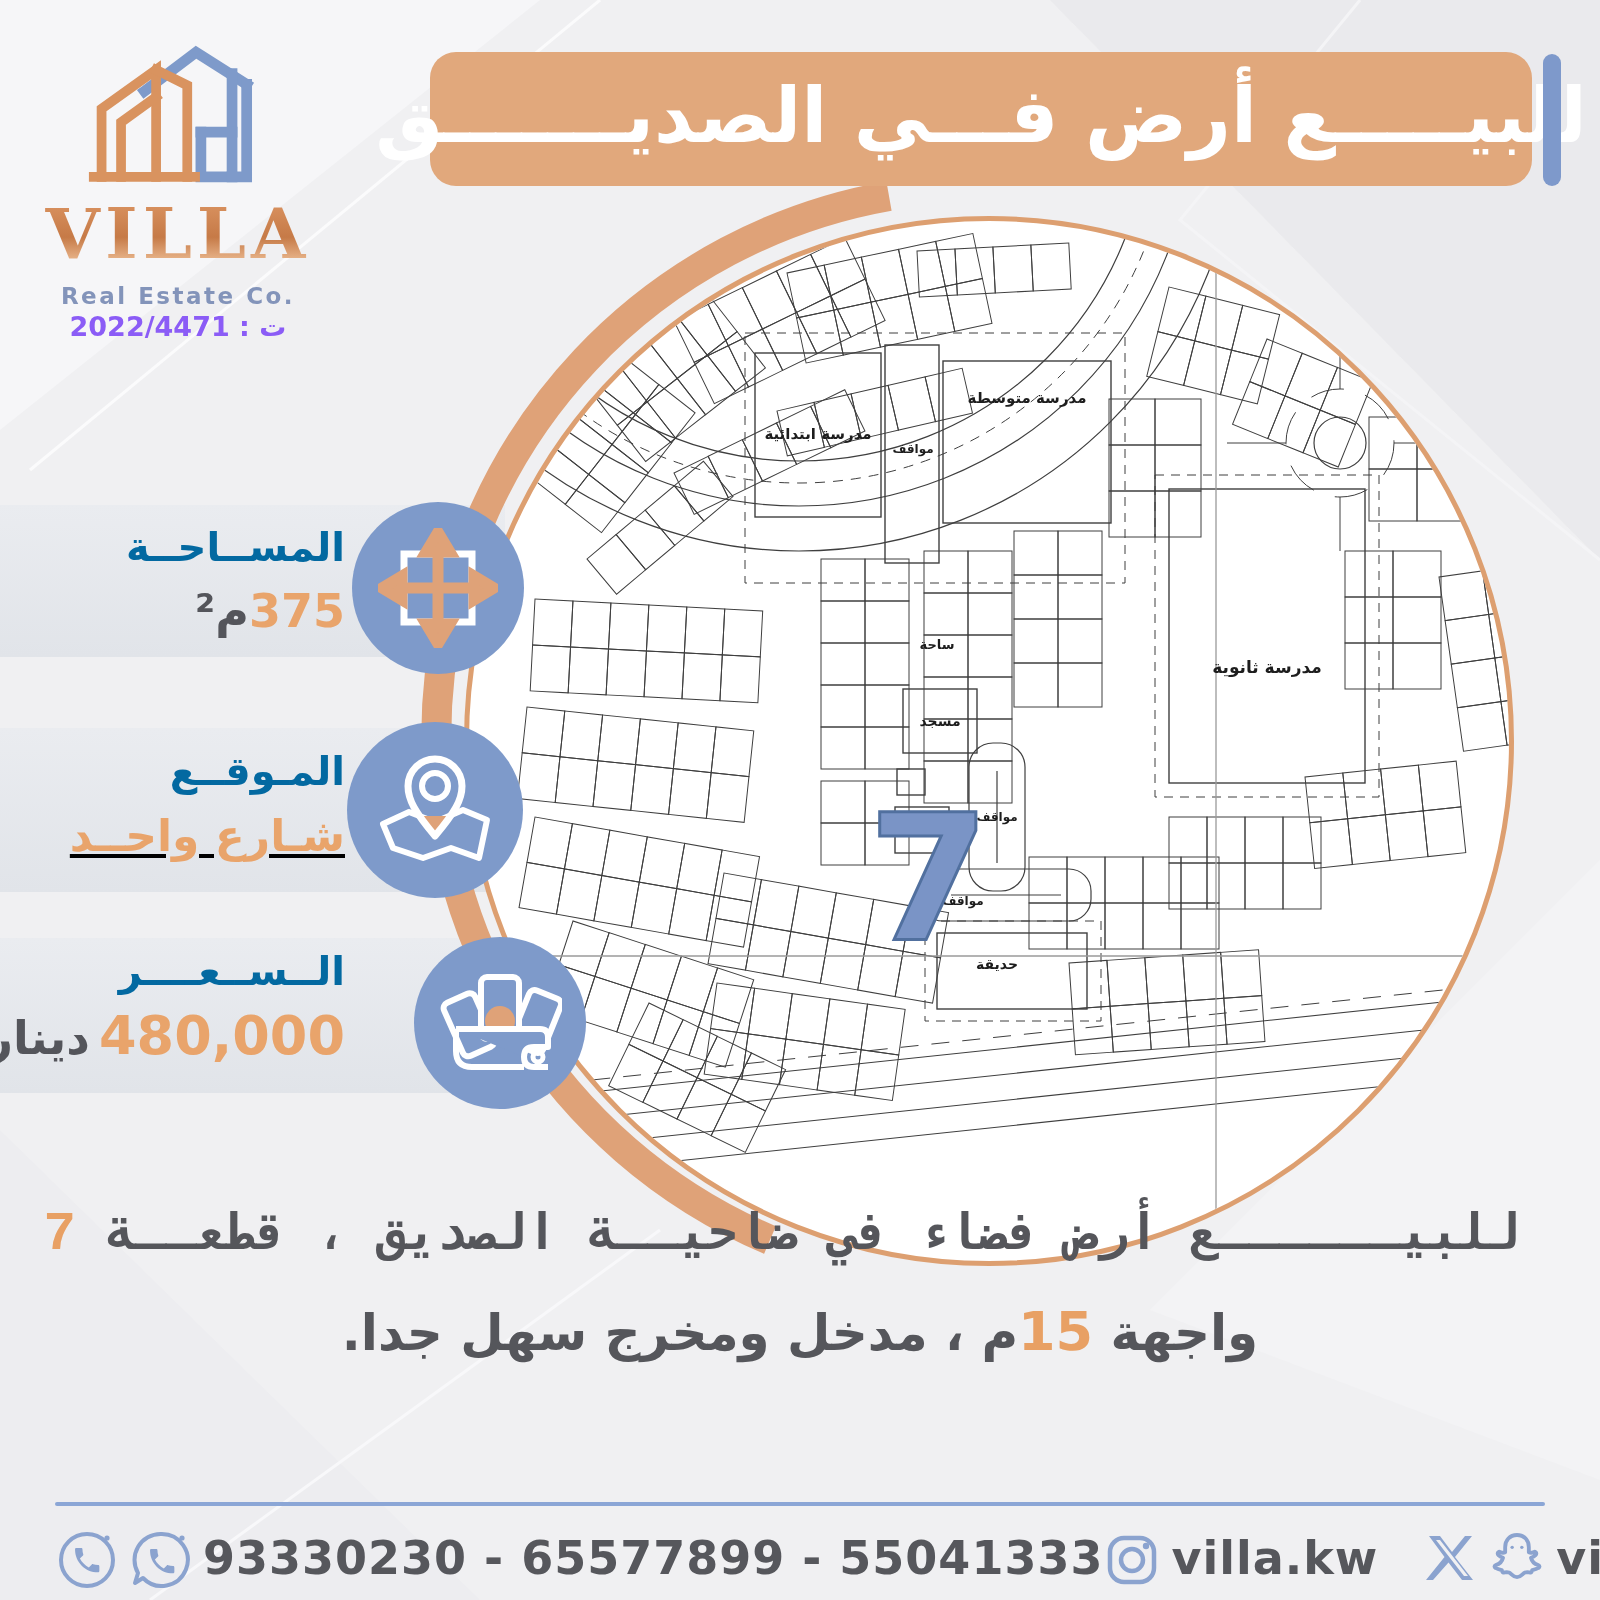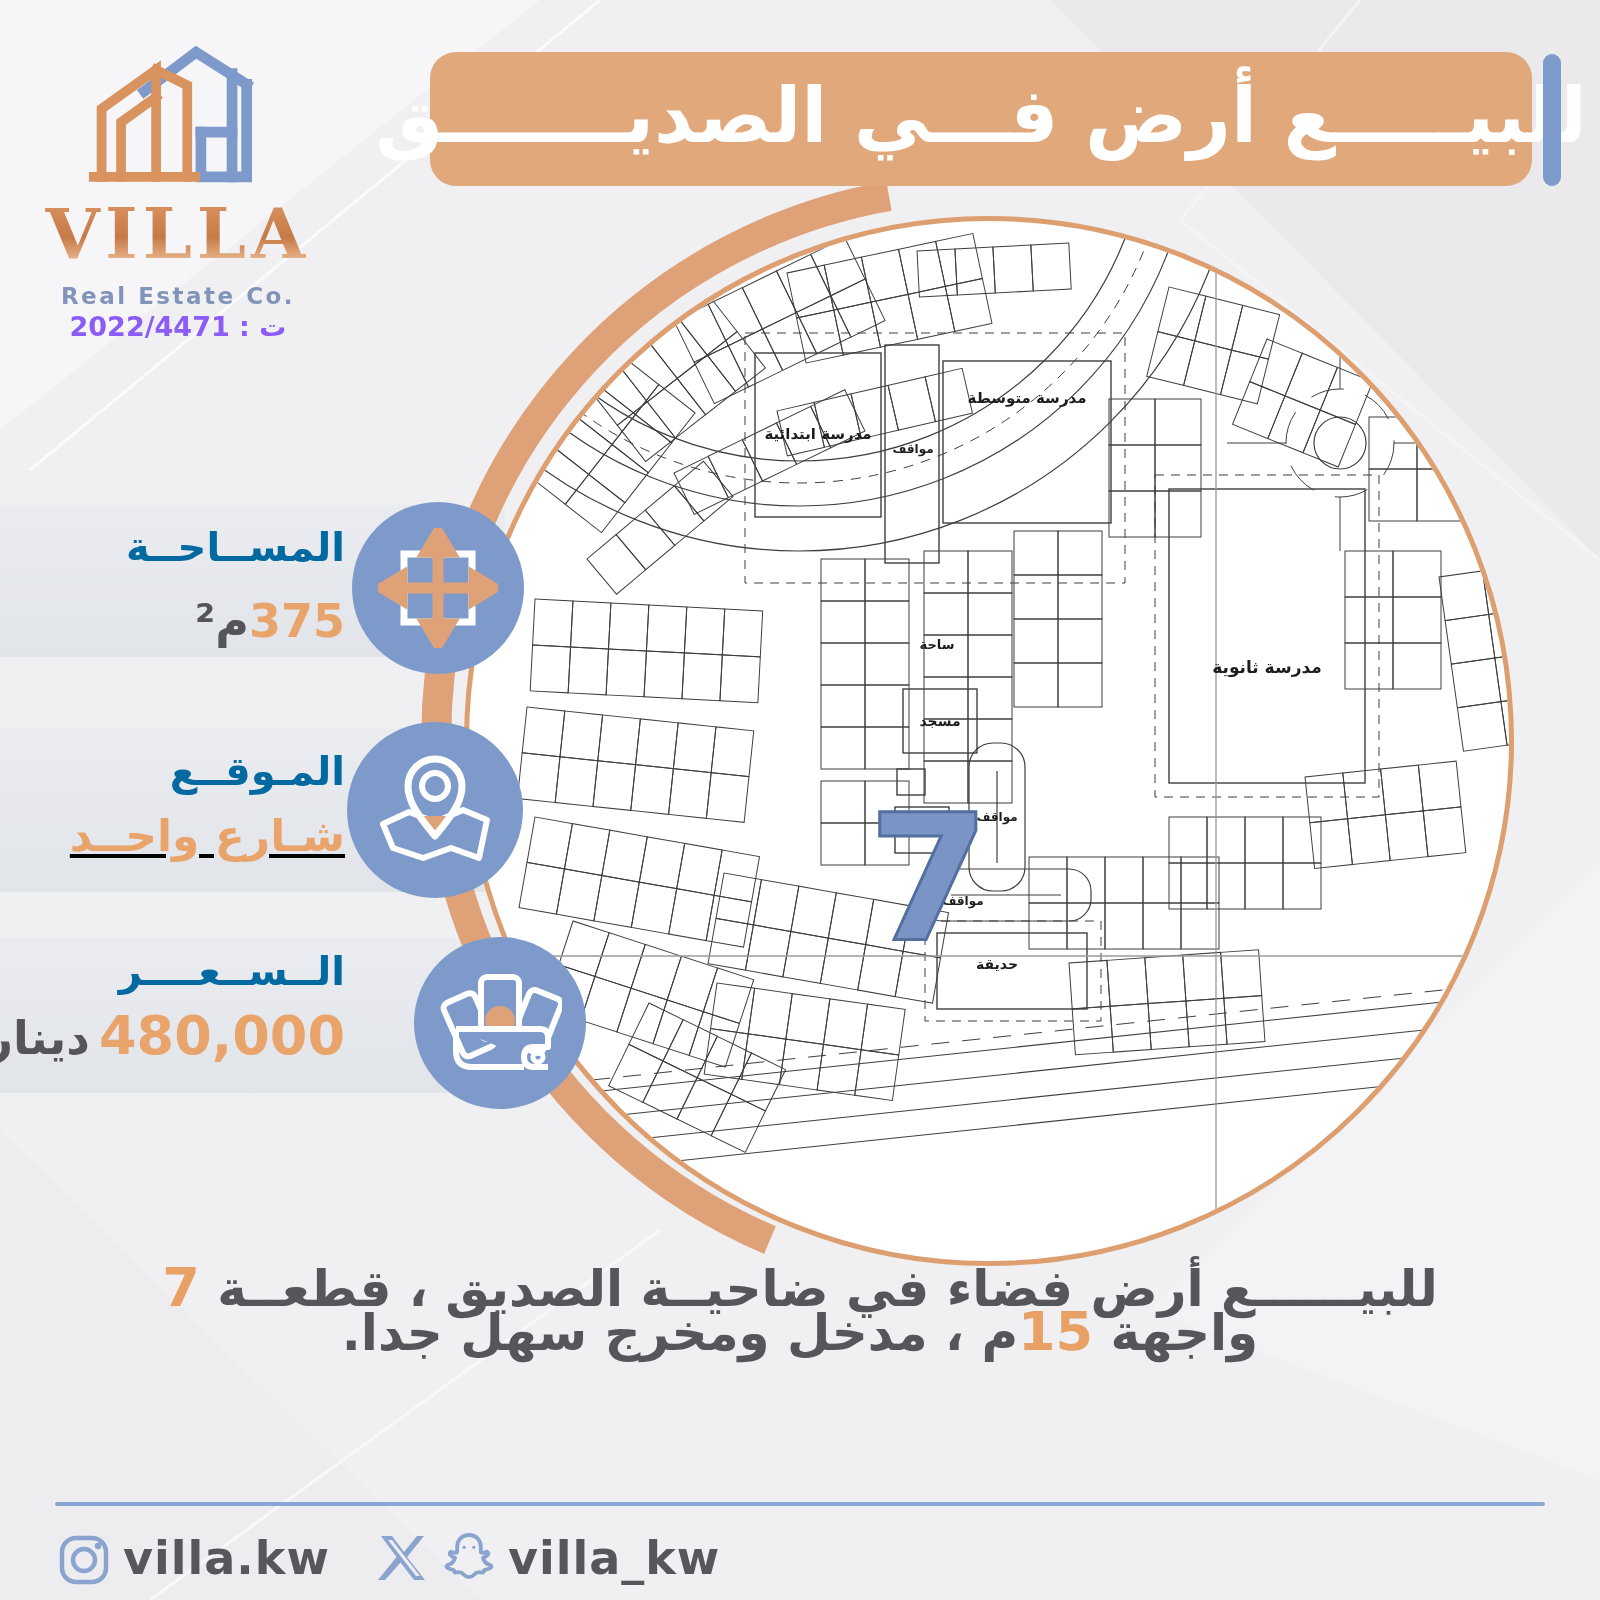--- a/index.html
+++ b/index.html
@@ -32,42 +32,42 @@
   
   .info-band{left:0;background:linear-gradient(180deg,#eaecf0 0%,#e1e4e9 100%);z-index:1;}
   #band-area{top:505px;width:505px;height:152px;}
   #band-location{top:728px;width:505px;height:164px;}
   #band-price{top:938px;width:520px;height:155px;}
   .info-text{left:0;width:345px;text-align:right;direction:rtl;z-index:2;}
   .info-label{font-size:40px;font-weight:bold;color:#0369a1;white-space:nowrap;}
   .info-value{font-weight:bold;white-space:nowrap;}
   .val-orange{color:#e9a46b;}
   .val-dark{color:#54555b;}
-  #area-text{top:524px;}   #area-value{font-size:46px;margin-top:24px;}
+  #area-text{top:524px;}   #area-value{font-size:46px;margin-top:14px;}
   #location-text{top:748px;} #location-value{font-size:44px;margin-top:16px;text-decoration:underline;}
   #price-text{top:948px;}  #price-value{font-size:54px;margin-top:10px;}
   #price-value .val-dark{font-size:46px;}
   
   #map-circle{
     left:464px;top:216px;width:1040px;height:1040px;border-radius:50%;
     background:#ffffff;border:5px solid #dd9f70;z-index:2;overflow:hidden;
   }
   #arc-overlay{left:0;top:0;width:1600px;height:1600px;z-index:3;pointer-events:none;}
   
   .info-icon-circle{
     border-radius:50%;background:#7e9aca;z-index:4;
     display:flex;align-items:center;justify-content:center;
   }
   #icon-area{left:352px;top:502px;width:172px;height:172px;}
   #icon-location{left:347px;top:722px;width:176px;height:176px;}
   #icon-price{left:414px;top:937px;width:172px;height:172px;}
   
   .desc-line{left:80px;width:1440px;text-align:center;direction:rtl;
     font-size:50px;font-weight:bold;color:#55565b;z-index:5;white-space:nowrap;}
-  #desc-line1{top:1256px;}
+  #desc-line1{top:1203px;font-family:Liberation Mono, monospace;}
   #desc-line2{top:1300px;}
   .desc-num{color:#e8a064;font-size:54px;}
   
   #footer-divider{left:55px;top:1502px;width:1490px;height:4px;background:#8ba6d6;border-radius:2px;z-index:5;}
   #footer-row{left:55px;top:1518px;width:1492px;height:80px;display:flex;align-items:center;
     justify-content:space-between;z-index:5;}
   .footer-group{display:flex;align-items:center;gap:10px;direction:ltr;}
   .footer-text{font-size:46px;font-weight:bold;color:#56575c;letter-spacing:1px;white-space:nowrap;}
   .sicon{display:block;}
 </style>
@@ -521,20 +521,33 @@
 <div id="desc-line1" class="abs desc-line">
   <span>للبيــــــع أرض فضاء في ضاحيــة الصديق ، قطعــة </span><span class="desc-num">7</span>
 </div>
 <div id="desc-line2" class="abs desc-line">
   <span>واجهة </span><span class="desc-num">15</span><span>م ، مدخل ومخرج سهل جدا.</span>
 </div>
 
 <div id="footer-divider" class="abs"></div>
 <div id="footer-row" class="abs">
   <div class="footer-group">
+    <svg class="sicon" width="64" height="64" viewBox="0 0 64 64">
+      <circle cx="32" cy="34" r="26" fill="none" stroke="#8ba3cf" stroke-width="4"></circle>
+      <circle cx="52" cy="12" r="2.6" fill="#8ba3cf"></circle>
+      <path transform="translate(16,18) scale(1.35)" fill="#8ba3cf" d="M6.6 10.8c1.4 2.8 3.8 5.1 6.6 6.6l2.2-2.2c.3-.3.7-.4 1-.2 1.1.4 2.3.6 3.6.6.6 0 1 .4 1 1V20c0 .6-.4 1-1 1C10.6 21 3 13.4 3 4c0-.6.4-1 1-1h3.5c.6 0 1 .4 1 1 0 1.2.2 2.4.6 3.6.1.3 0 .7-.2 1l-2.3 2.2z"></path>
+    </svg>
+    <svg class="sicon" width="64" height="64" viewBox="0 0 64 64">
+      <path d="M32 8 a26 26 0 1 1 -18 44 l-8 5 3 -10 a26 26 0 0 1 23 -39 z" fill="none" stroke="#8ba3cf" stroke-width="4" stroke-linejoin="round"></path>
+      <circle cx="53" cy="12" r="2.6" fill="#8ba3cf"></circle>
+      <path transform="translate(17,19) scale(1.35)" fill="#8ba3cf" d="M6.6 10.8c1.4 2.8 3.8 5.1 6.6 6.6l2.2-2.2c.3-.3.7-.4 1-.2 1.1.4 2.3.6 3.6.6.6 0 1 .4 1 1V20c0 .6-.4 1-1 1C10.6 21 3 13.4 3 4c0-.6.4-1 1-1h3.5c.6 0 1 .4 1 1 0 1.2.2 2.4.6 3.6.1.3 0 .7-.2 1l-2.3 2.2z"></path>
+    </svg>
+    <div class="footer-text" dir="ltr">93330230 - 65577899 - 55041333</div>
+  </div>
+  <div class="footer-group">
     <svg class="sicon" width="58" height="58" viewBox="0 0 58 58">
       <rect x="7" y="9" width="44" height="44" rx="14" fill="none" stroke="#8ba3cf" stroke-width="4.5"></rect>
       <circle cx="29" cy="31" r="11" fill="none" stroke="#8ba3cf" stroke-width="4.5"></circle>
       <circle cx="43" cy="17" r="3.2" fill="#8ba3cf"></circle>
     </svg>
     <div class="footer-text">villa.kw</div>
     <div style="width:26px"></div>
     <svg class="sicon" width="54" height="54" viewBox="0 0 54 54">
       <path fill="#8ba3cf" d="M5 5 h11 l12 16 L41 5 h7 L31 26 49 49 H38 L24.5 31.5 9 49 H2 L20.5 26 Z M12 9 l28 36 h4 L16 9 Z"></path>
     </svg>

